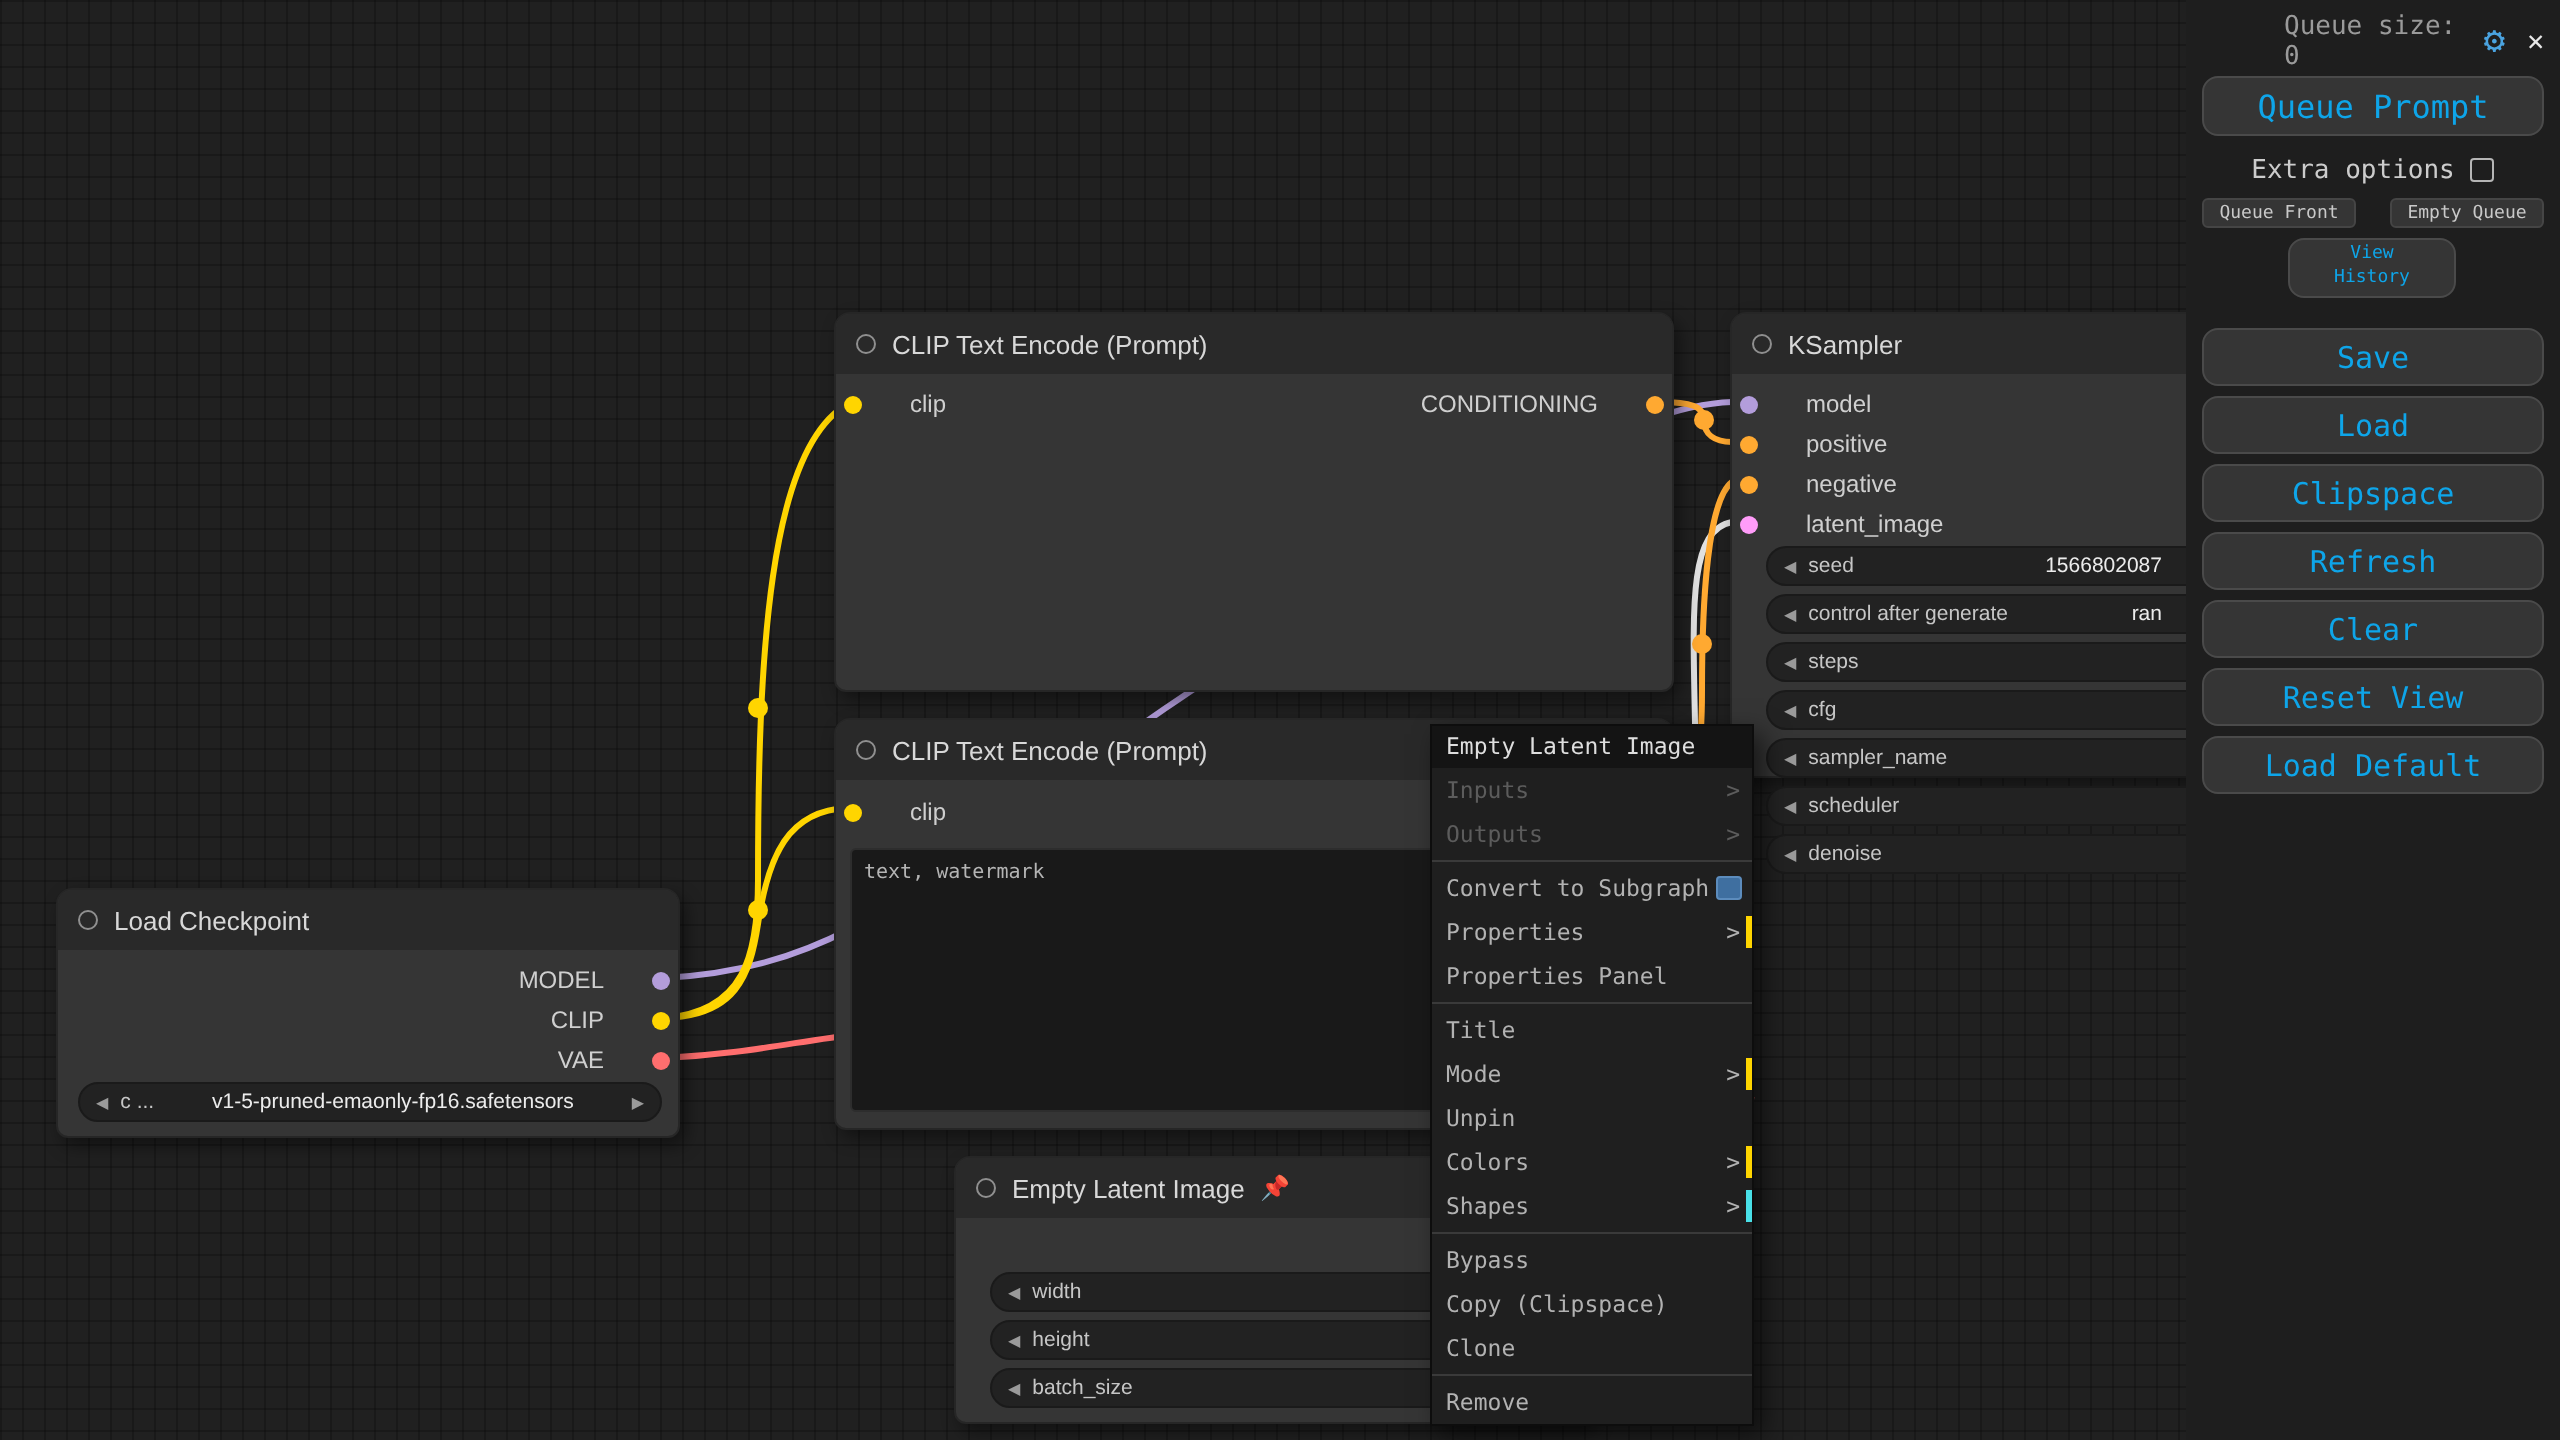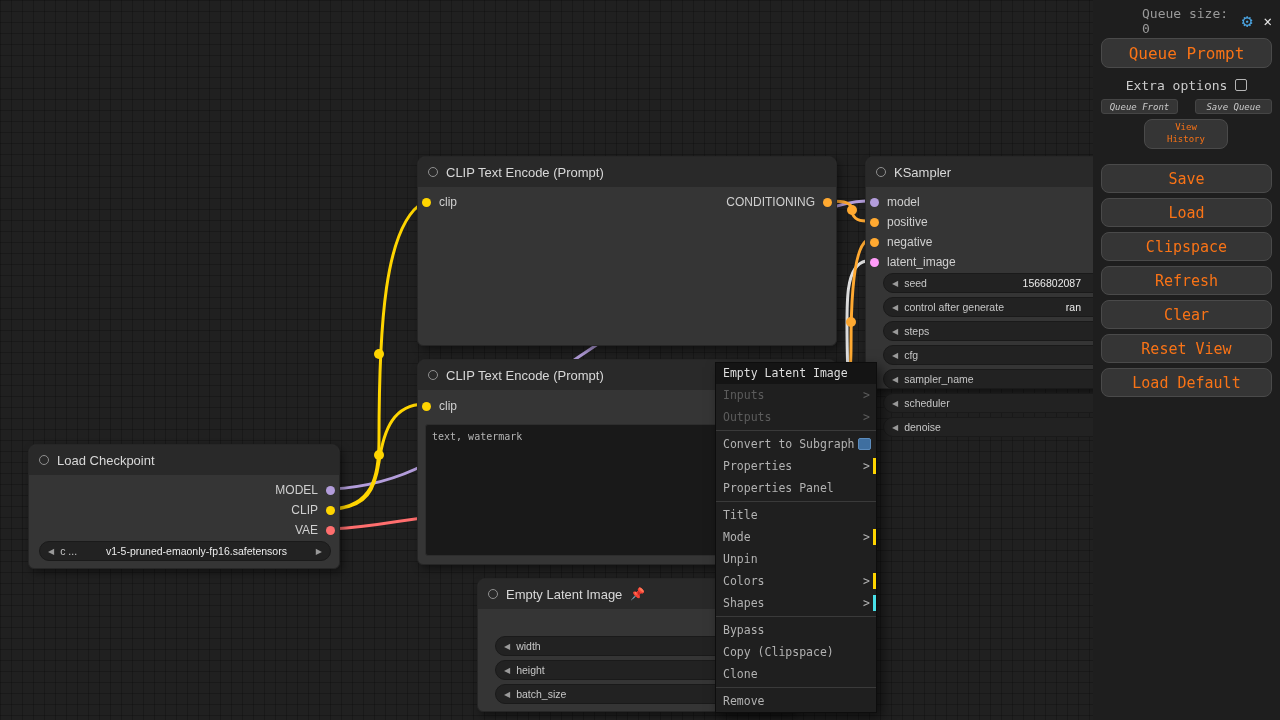--- a/index.html
+++ b/index.html
@@ -22,21 +22,21 @@
           border-radius:8px 8px 6px 6px; box-shadow:3px 4px 9px rgba(0,0,0,.45);
           z-index:2; }
   .nheader { height:30px; background:#292929; border-radius:7px 7px 0 0;
              display:flex; align-items:center; gap:8px; padding:0 10px;
              color:#d8d8d8; font-size:13px; white-space:nowrap; overflow:hidden; }
   .collapse { width:10px; height:10px; border:1.5px solid #8f8f8f; border-radius:50%; flex:none; }
   .slotrow { position:absolute; left:4px; right:4px; height:20px; display:flex;
              align-items:center; font-size:12px; color:#cfcfcf; }
   .slotrow.between { justify-content:space-between; }
   .slotrow.right { justify-content:flex-end; }
-  .sl { display:flex; align-items:center; gap:8px; }
+  .sl { display:flex; align-items:center; gap:24px; }
   .dot { width:9px; height:9px; border-radius:50%; flex:none; }
   .nta { position:absolute; background:#191919; border:1px solid #2d2d2d; border-radius:3px;
          color:#b4b4b4; font-family:"DejaVu Sans Mono", monospace; font-size:10px;
          line-height:1.4; padding:5px 6px; white-space:pre-wrap; overflow:hidden; }
   .pill { position:absolute; height:20px; background:#222; border:1px solid #1a1a1a;
           border-radius:10px; display:flex; align-items:center; gap:6px;
           padding:0 8px; font-size:10.5px; color:#c6c6c6; white-space:nowrap; overflow:hidden; }
   .arr { color:#9a9a9a; font-size:8px; flex:none; }
   .pval { margin-left:auto; color:#ececec; }
   .pval.cut { margin-right:26px; }
@@ -58,28 +58,28 @@
            border-radius:2px; background:#3f6fa0; border:1px solid #5c8cbd; }
 
   
   #sidebar { position:absolute; right:0; top:0; width:187px; height:720px; z-index:20;
              background:#1e1e1e; font-family:"DejaVu Sans Mono", monospace; color:#ddd; }
   .qrow { position:absolute; left:8px; right:8px; top:10px; height:22px;
           display:flex; align-items:center;margin-left:41px; }
   .qsize { color:#9a9a9a; font-size:13px; flex:1; }
   .gear { color:#4aa3e0; font-size:18px; margin-right:11px; line-height:1; cursor:default; }
   .xclose { color:#e8e8e8; font-size:14px; line-height:1; }
-  .btn { background:#353535; border:1px solid #4a4a4a; border-radius:8px; color:#f97316;
+  .btn { background:#353535; border:1px solid #4a4a4a; border-radius:8px; color:#0ea5e9;
          display:flex; align-items:center; justify-content:center; text-align:center; }
   #queuePrompt { position:absolute; left:8px; right:8px; top:38px; height:30px; font-size:16px; }
   .extrarow { position:absolute; left:8px; right:8px; top:76px; height:18px;
               display:flex; align-items:center; justify-content:center; gap:8px;
               color:#cccccc; font-size:13px; }
   .cbx { width:12px; height:12px; border:1.5px solid #b5b5b5; background:#1e1e1e; border-radius:2px; }
-  .smallrow { position:absolute; left:8px; right:8px; top:99px; height:15px; display:flex; gap:17px;font-style:italic; }
+  .smallrow { position:absolute; left:8px; right:8px; top:99px; height:15px; display:flex; gap:17px; }
   .smallbtn { flex:1; font-size:9px; border-radius:3px; color:#c9c9c9; border-color:#454545; }
   #viewHistory { position:absolute; left:51px; top:119px; width:84px; height:30px;
                  font-size:9px; line-height:1.3; padding:0 15px; }
   .actions { position:absolute; left:8px; right:8px; top:164px; display:flex;
              flex-direction:column; gap:5px; }
   .actions .btn { height:29px; font-size:15px; }
 </style>
 </head>
 <body>
 
@@ -312,21 +312,21 @@
       <span class="gear">⚙</span>
       <span class="xclose">✕</span>
     </div>
     <div class="btn" id="queuePrompt">Queue Prompt</div>
     <div class="extrarow">
       <span>Extra options</span>
       <span class="cbx"></span>
     </div>
     <div class="smallrow">
       <div class="btn smallbtn">Queue Front</div>
-      <div class="btn smallbtn">Save Queue</div>
+      <div class="btn smallbtn">Empty Queue</div>
     </div>
     <div class="btn" id="viewHistory">View History</div>
     <div class="actions">
       <div class="btn">Save</div>
       <div class="btn">Load</div>
       <div class="btn">Clipspace</div>
       <div class="btn">Refresh</div>
       <div class="btn">Clear</div>
       <div class="btn">Reset View</div>
       <div class="btn">Load Default</div>

